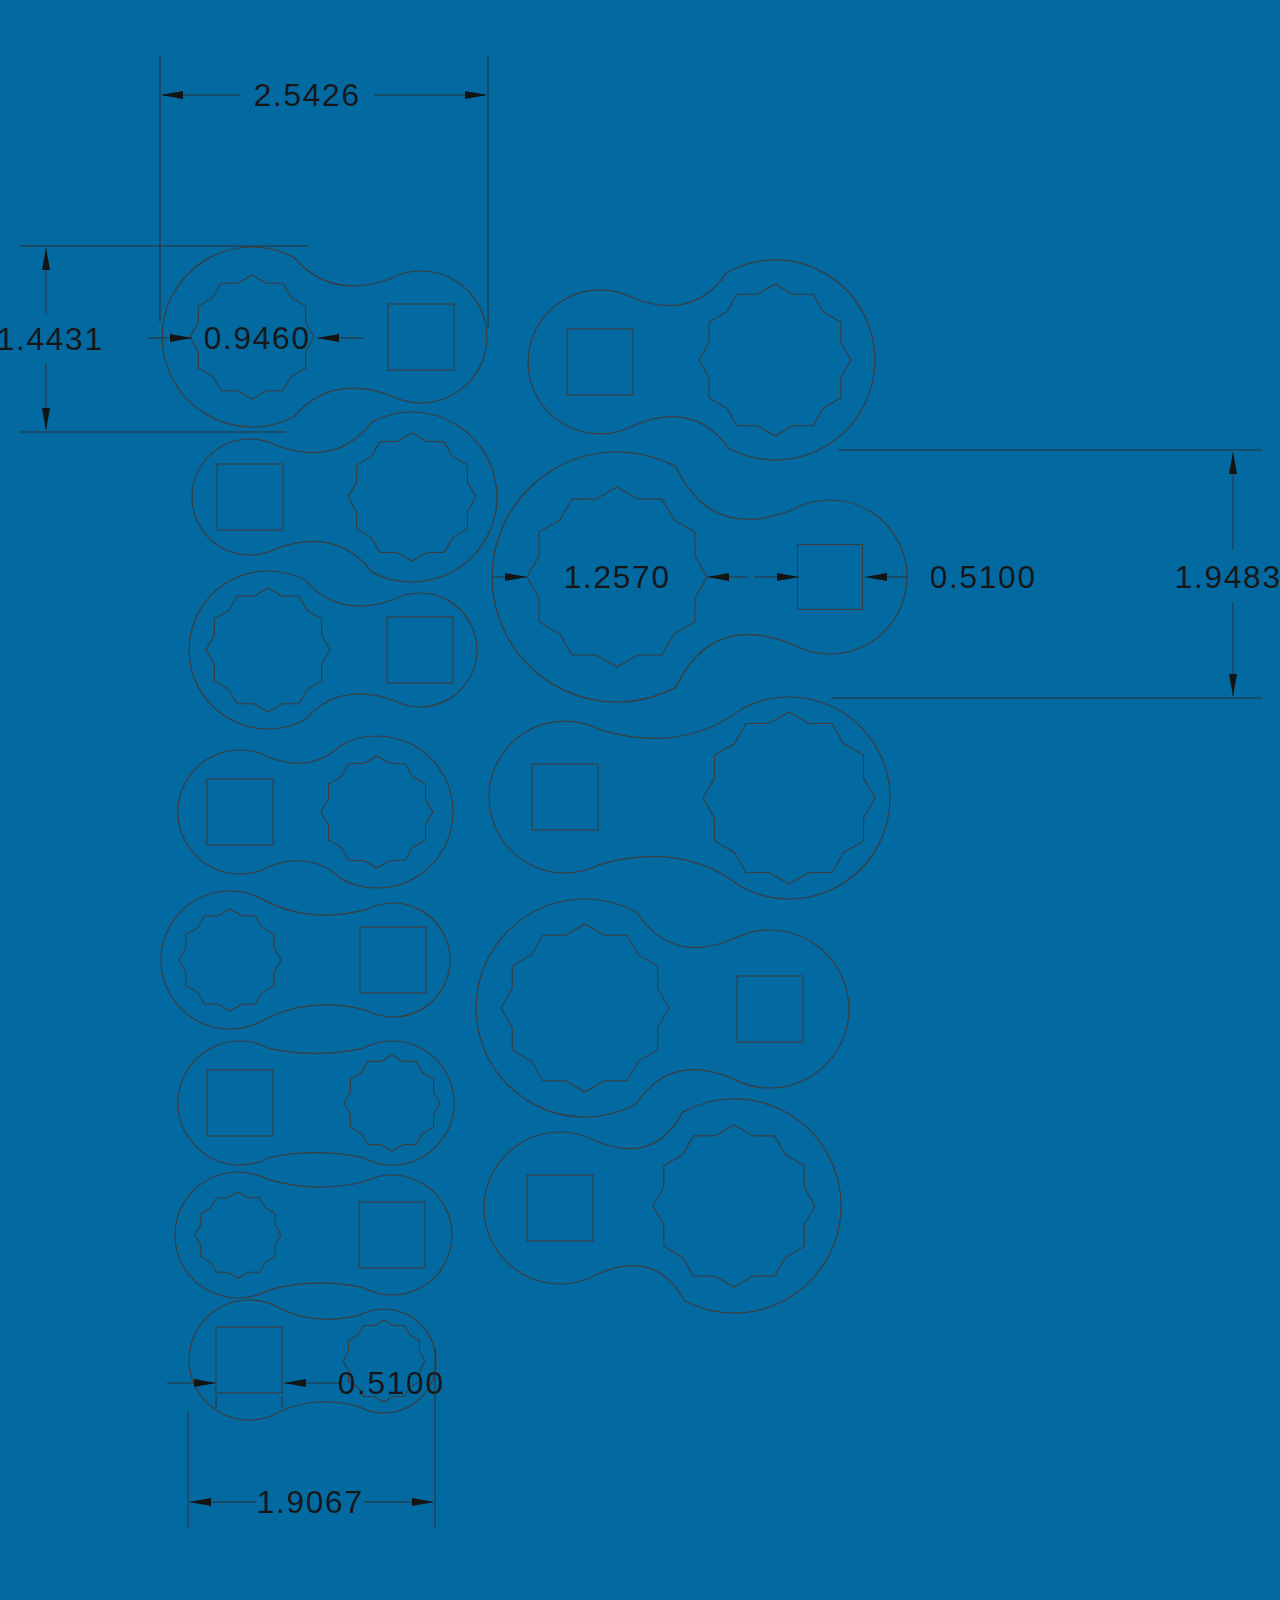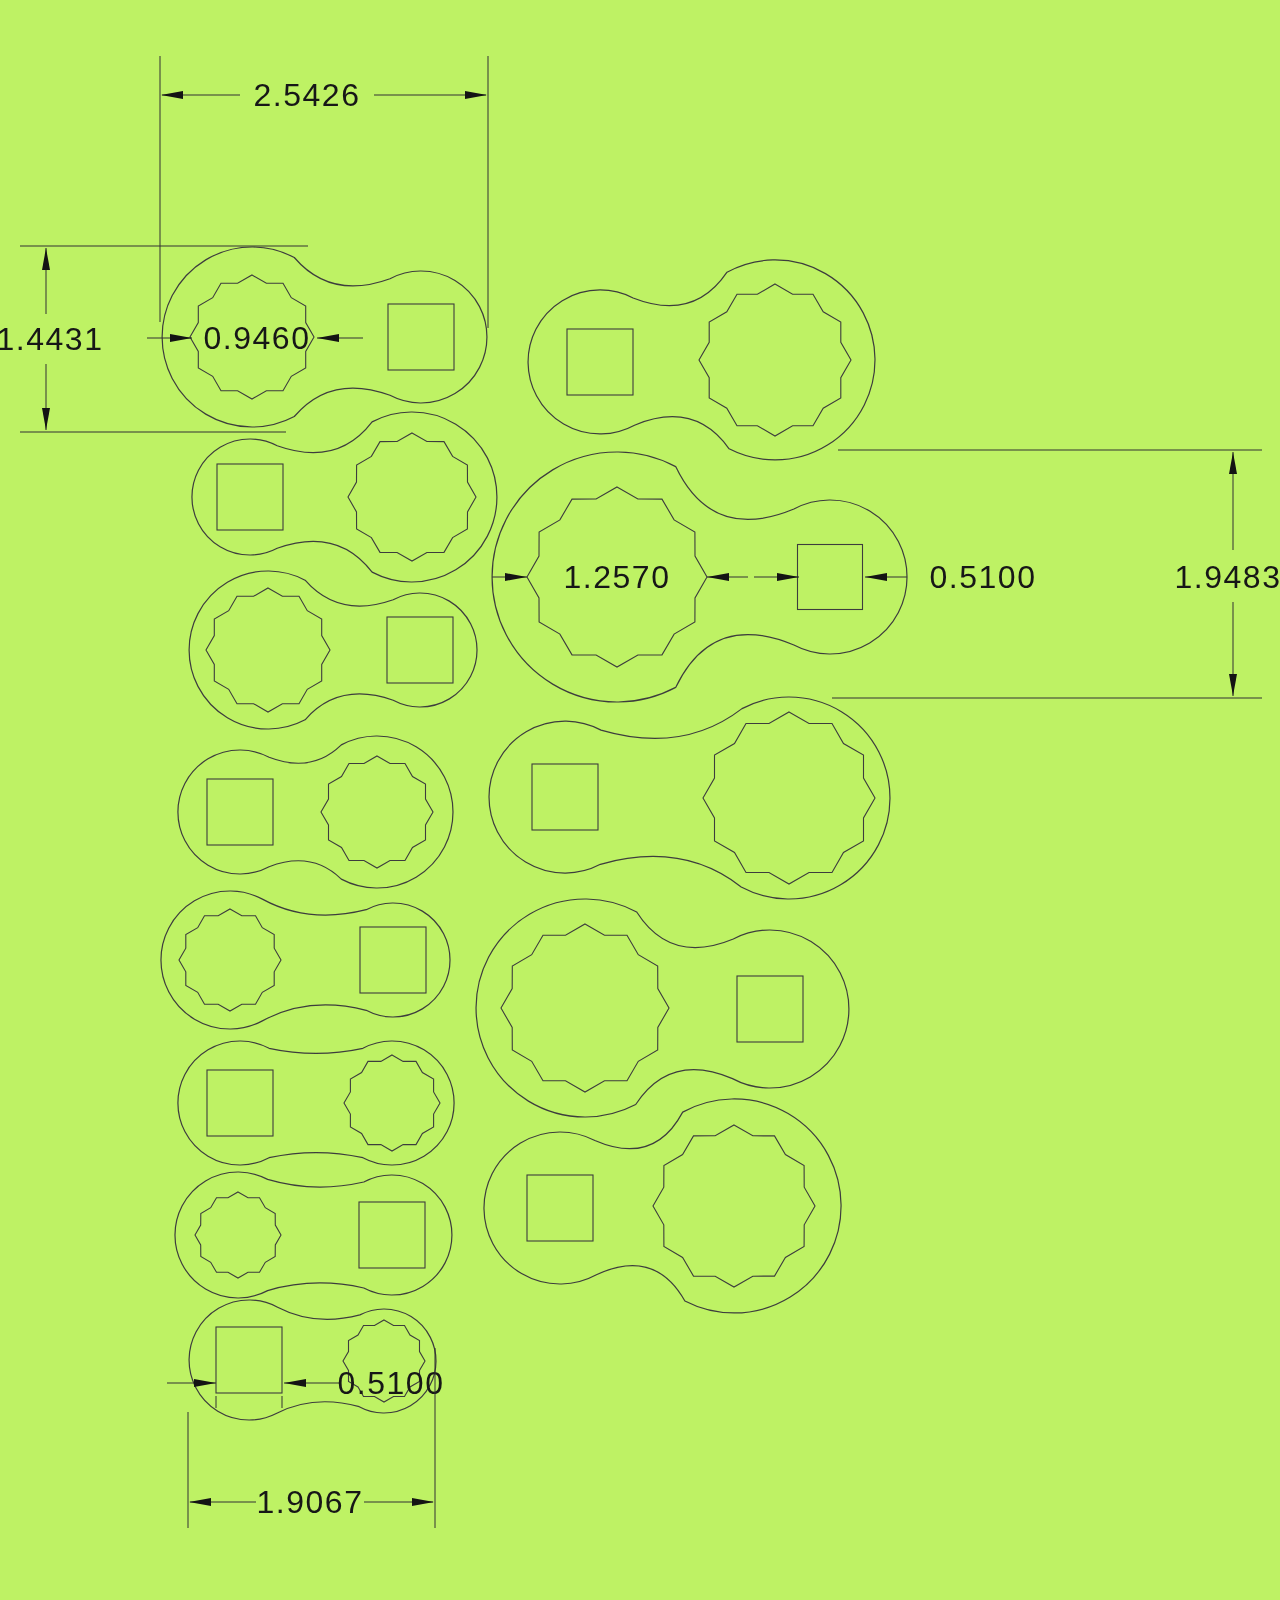--- a/index.html
+++ b/index.html
@@ -1,16 +1,16 @@
 <!DOCTYPE html>
 <html><head>
 <meta charset="utf-8">
 <style>
   html,body{margin:0;padding:0;background:#ffffff;}
-  .page{position:relative;width:1280px;height:1600px;background:#bef264;overflow:hidden;}
+  .page{position:relative;width:1280px;height:1600px;background:#0369a1;overflow:hidden;}
   svg{display:block;}
   .outline{fill:none;stroke:#3d3d3d;stroke-width:1.2px;}
   .hole{fill:none;stroke:#3d3d3d;stroke-width:1.1px;}
   .dimline{stroke:#333333;stroke-width:1px;}
   .arrowhead{fill:#141414;stroke:none;}
   .dimtext{
     font-family:"Liberation Sans", sans-serif;
     font-size:32px;
     letter-spacing:1.5px;
     fill:#171717;

